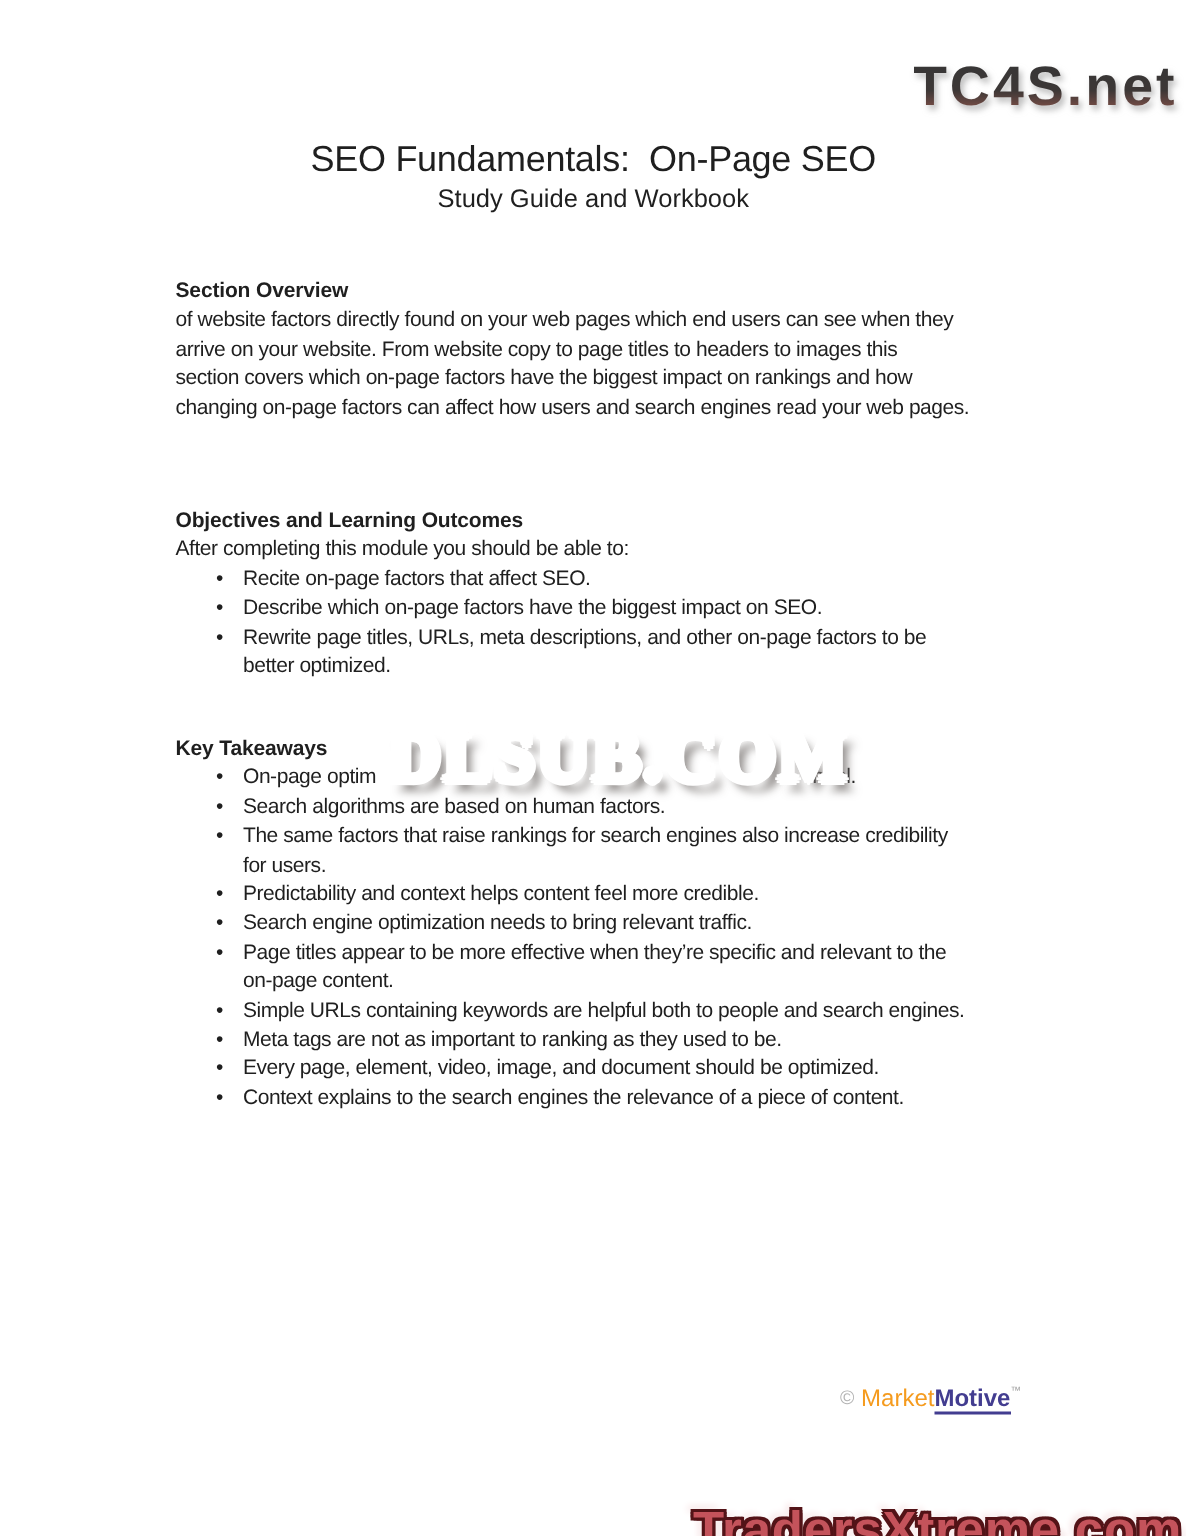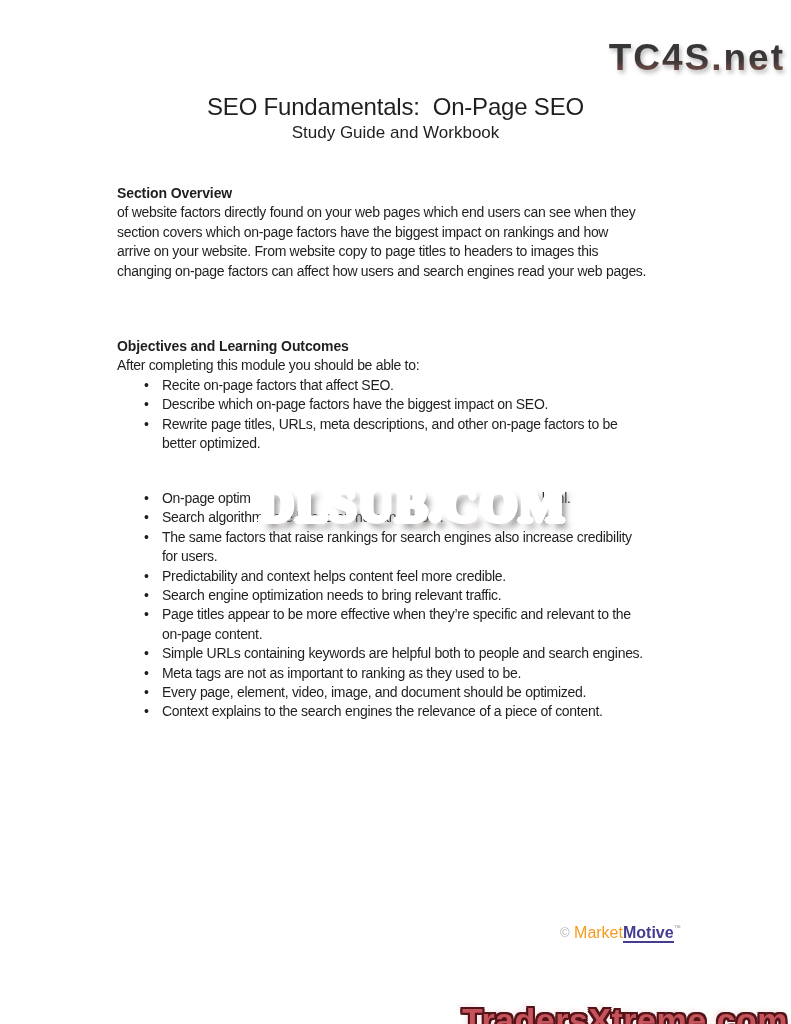--- a/index.html
+++ b/index.html
@@ -75,22 +75,22 @@
   <div class="tc4s">TC4S.net</div>
 
   <div class="title-block">
     <div class="doc-title">SEO Fundamentals:  On-Page SEO</div>
     <div class="doc-subtitle">Study Guide and Workbook</div>
   </div>
 
   <div class="content-sec sec-overview">
     <div class="h">Section Overview</div>
     <div class="line">of website factors directly found on your web pages which end users can see when they</div>
+    <div class="line">arrive on your website. From website copy to page titles to headers to images this</div>
     <div class="line">section covers which on-page factors have the biggest impact on rankings and how</div>
-    <div class="line">arrive on your website. From website copy to page titles to headers to images this</div>
     <div class="line">changing on-page factors can affect how users and search engines read your web pages.</div>
   </div>
 
   <div class="content-sec sec-objectives">
     <div class="h">Objectives and Learning Outcomes</div>
     <div class="line">After completing this module you should be able to:</div>
     <div class="bullet">
       <span class="dot">•</span>
       <div class="line">Recite on-page factors that affect SEO.</div>
     </div>
@@ -101,20 +101,21 @@
     <div class="bullet">
       <span class="dot">•</span>
       <div>
         <div class="line">Rewrite page titles, URLs, meta descriptions, and other on-page factors to be</div>
         <div class="line">better optimized.</div>
       </div>
     </div>
   </div>
 
   <div class="content-sec sec-takeaways">
+    <div class="h">Key Takeaways</div>
     <div class="bullet">
       <span class="dot">•</span>
       <div class="line"><span>On-page optim</span><span class="wm-spacer"></span><span>html.</span></div>
     </div>
     <div class="bullet">
       <span class="dot">•</span>
       <div class="line">Search algorithms are based on human factors.</div>
     </div>
     <div class="bullet">
       <span class="dot">•</span>

